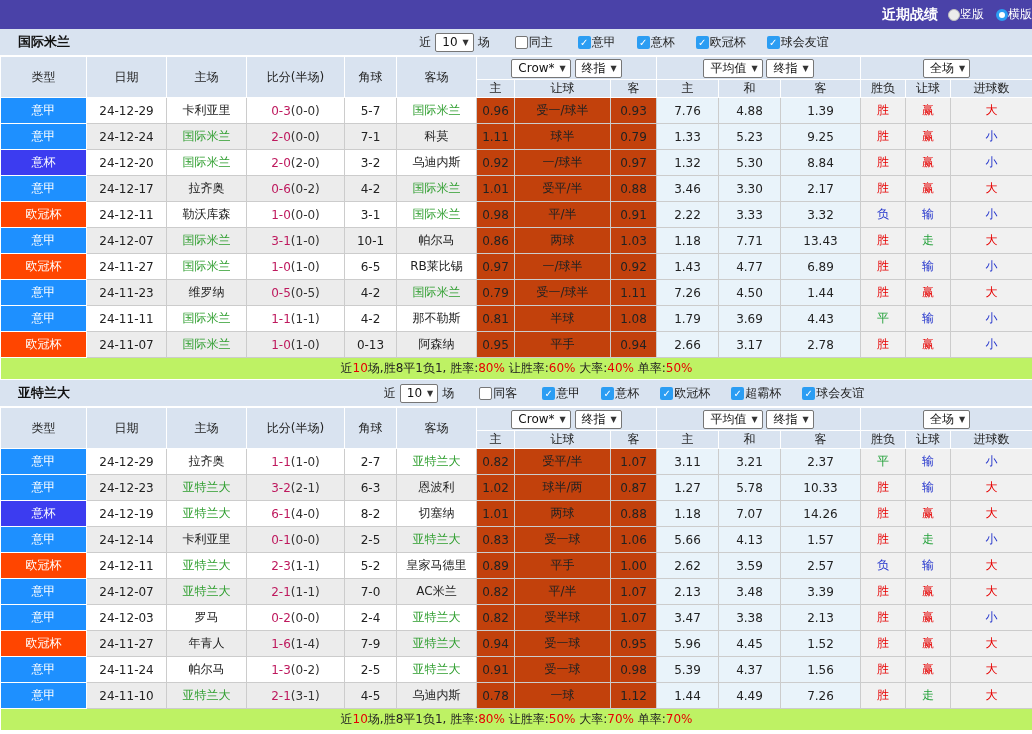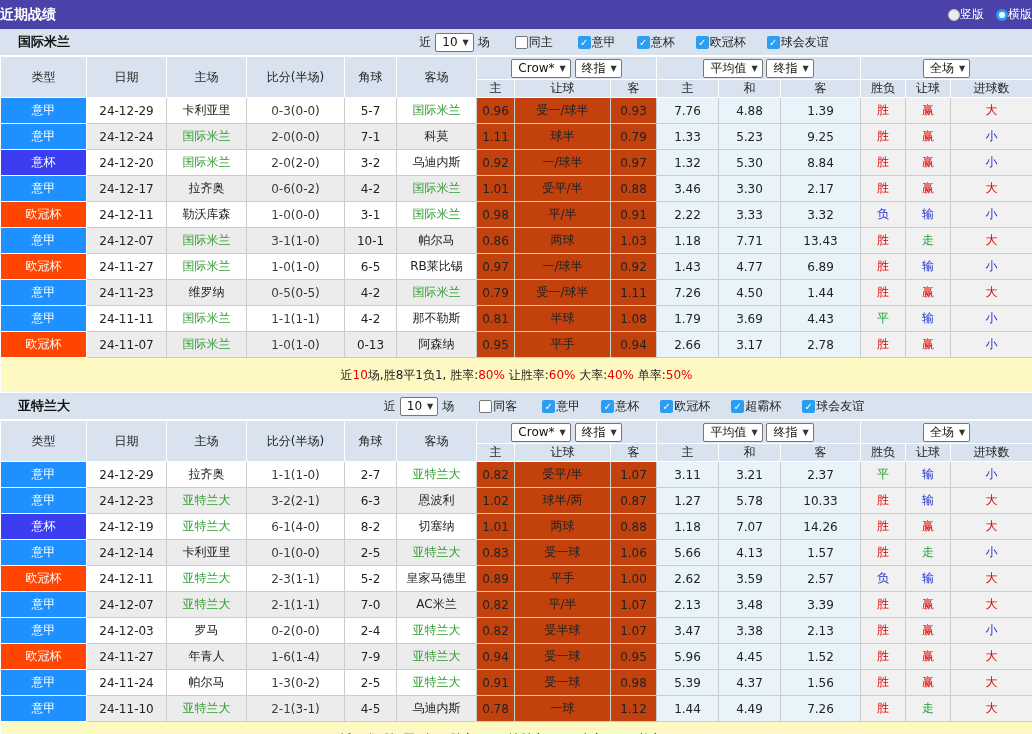--- a/index.html
+++ b/index.html
@@ -5,21 +5,21 @@
   * { box-sizing: border-box; }
   html,body { margin:0; padding:0; }
   body {
     width:1032px; background:#fff; color:#222;
     font-family:"DejaVu Sans","Liberation Sans",sans-serif;
     font-size:12px;
   }
   
   .titlebar {
     height:29px; background:#4a42a8; color:#fff;
-    display:flex; align-items:center; justify-content:space-between; gap:10px;
+    display:flex; align-items:center; justify-content:flex-end; gap:10px;
   }
   .titlebar .ttl { font-size:14px; font-weight:bold; }
   .radio-group { display:flex; align-items:center; gap:12px; font-size:12px; }
   .radio-item { display:flex; align-items:center; gap:0; cursor:pointer; }
   .radio-off {
     width:12px; height:12px; border-radius:50%;
     background:#ececec; border:1px solid #bfbfbf; display:inline-block;
   }
   .radio-on {
     width:12px; height:12px; border-radius:50%;
@@ -64,23 +64,23 @@
   td.c-league { color:#fff; border-color:#fff; }
   .grp-left { background:#fff; }
   tr.even .grp-left { background:#ececec; }
   .grp-crow { background:#c2410c; }
   .grp-avg  { background:#e9f3fa; }
   .grp-res  { background:#f1f1f1; }
   .t-red   { color:#e60000; }
   .t-blue  { color:#2233cc; }
   .t-green { color:#21a038; }
   .team-self { color:#2e9e2e; }
-  .score-main { color:#404040; }
+  .score-main { color:#be185d; }
   .score-half { color:#333; }
-  tfoot td { height:35px; background:#fef9c3; border-color:#fff; border-top:1px solid #ddd;margin-left:6px; }
+  tfoot td { height:22px; background:#bef264; border-color:#fff; border-top:1px solid #ddd;margin-left:6px; }
   tfoot .red { color:#e60000; }
 </style>
 </head>
 <body>
 
 <div class="titlebar">
   <span class="ttl">近期战绩</span>
   <span class="radio-group">
     <span class="radio-item">
       <span class="radio-off"></span>

